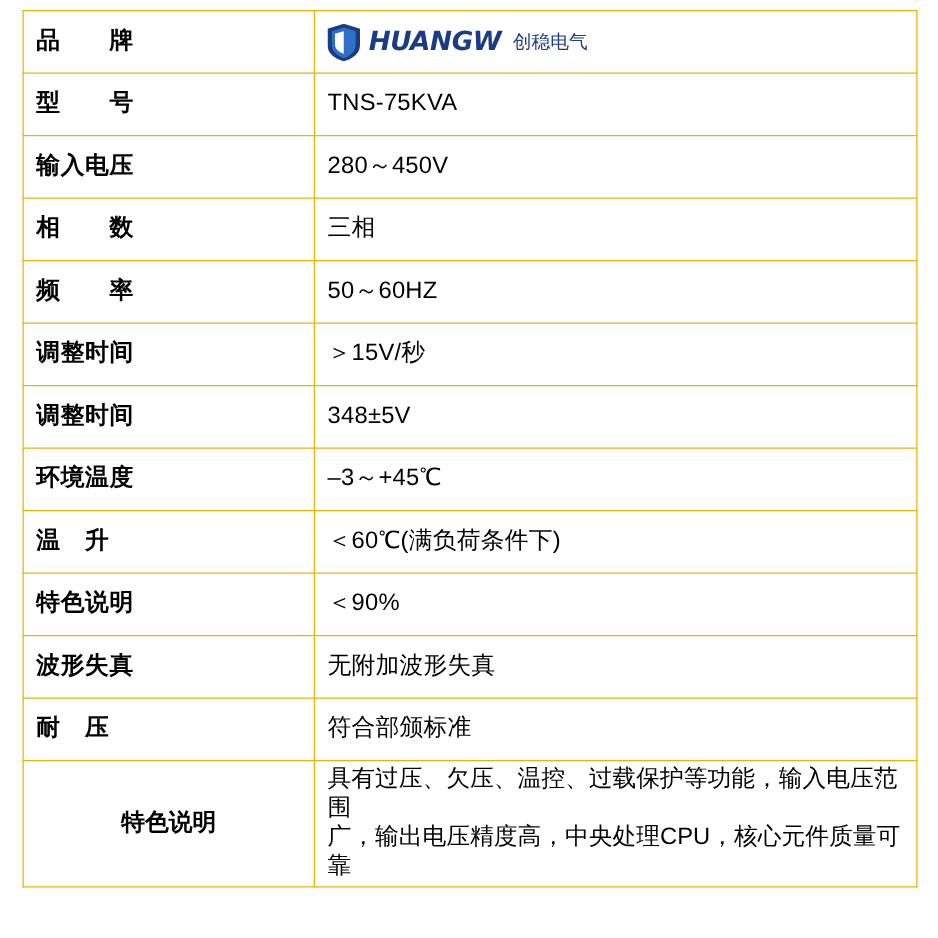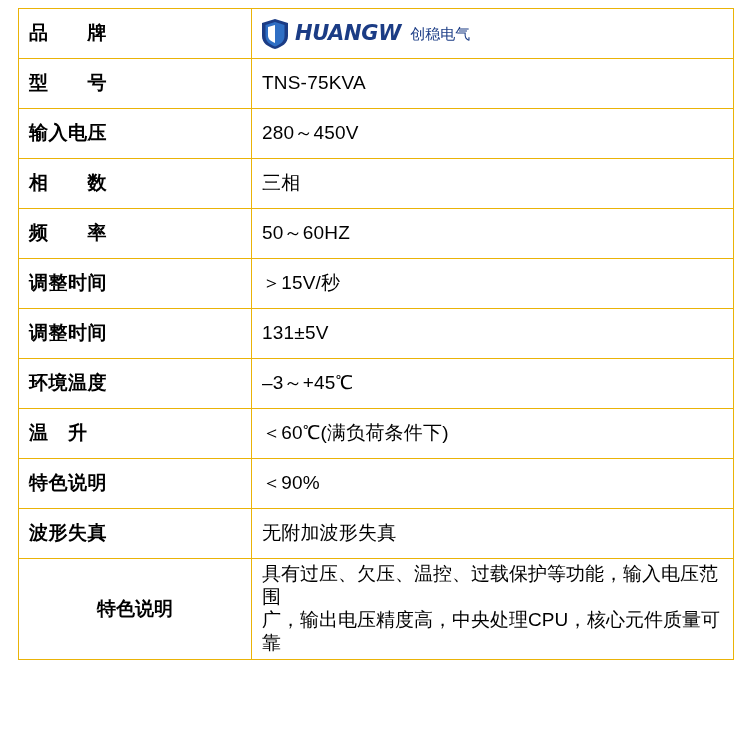--- a/index.html
+++ b/index.html
@@ -136,21 +136,21 @@
         <td class="value">50～60HZ</td>
       </tr>
 
       <tr>
         <td class="label">调整时间</td>
         <td class="value">＞15V/秒</td>
       </tr>
 
       <tr>
         <td class="label">调整时间</td>
-        <td class="value">131±5V</td>
+        <td class="value">348±5V</td>
       </tr>
 
 
       <tr>
         <td class="label">环境温度</td>
         <td class="value">–3～+45℃</td>
       </tr>
 
       <tr>
         <td class="label">温　升</td>
@@ -161,20 +161,24 @@
         <td class="label">特色说明</td>
         <td class="value">＜90%</td>
       </tr>
 
       <tr>
         <td class="label">波形失真</td>
         <td class="value">无附加波形失真</td>
       </tr>
 
 
+      <tr>
+        <td class="label">耐　压</td>
+        <td class="value">符合部颁标准</td>
+      </tr>
 
       <tr class="feature-row">
         <td class="feature-label">特色说明</td>
         <td class="feature-value">
           <div>具有过压、欠压、温控、过载保护等功能，输入电压范围</div>
           <div>广，输出电压精度高，中央处理CPU，核心元件质量可靠</div>
         </td>
       </tr>
 
     </tbody>

